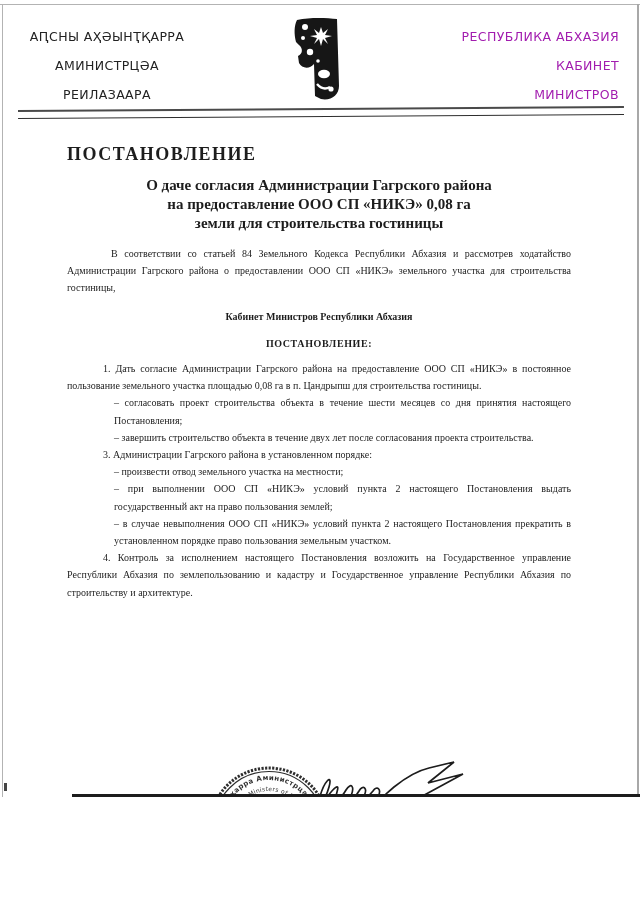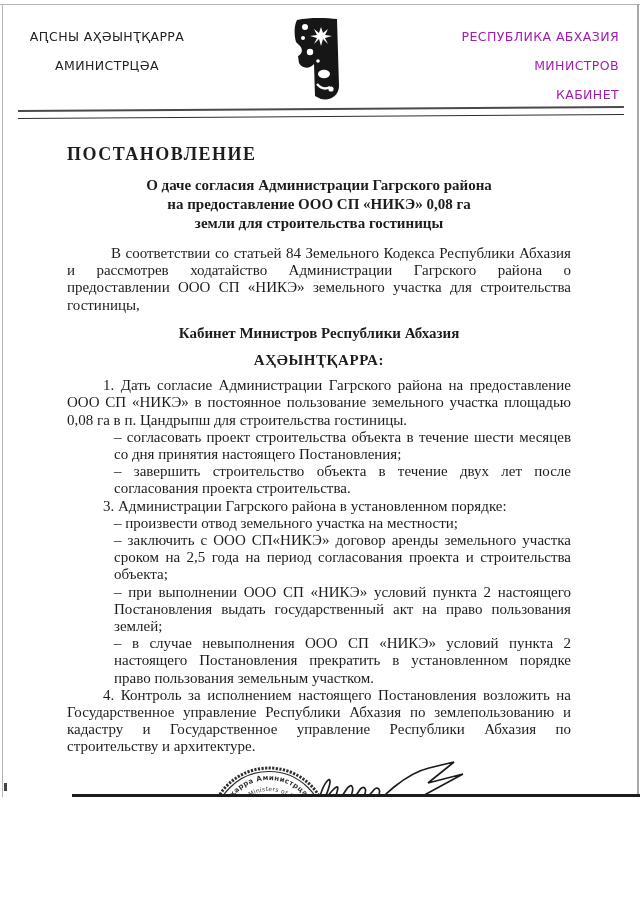--- a/index.html
+++ b/index.html
@@ -31,21 +31,21 @@
   .rule{position:absolute;top:108px;left:18px;right:16px;height:6px;
     border-top:2.5px solid #4a4a4a;border-bottom:1.5px solid #2e2e2e;
     transform:rotate(-.4deg);}
 
   .doc-title{position:absolute;left:67px;top:144px;width:504px;margin:0;
     text-align:left;font-size:18px;font-weight:bold;letter-spacing:1.5px;}
   .doc-subtitle{position:absolute;left:67px;top:176px;width:504px;
     text-align:center;font-size:15px;font-weight:bold;line-height:19px;}
 
   .body{position:absolute;left:67px;top:245px;width:504px;
-    font-size:15px;line-height:17.2px;text-align:justify;}
+    font-size:10px;line-height:17.2px;text-align:justify;}
   .body p{margin:0;}
   .ind{text-indent:44px;}
   .item{text-indent:36px;}
   .sub{margin-left:47px !important;}
   .centerline{text-align:center;font-weight:bold;}
   .authority{margin-top:11px !important;}
   .resolves{margin-top:10px !important;margin-bottom:8px !important;letter-spacing:.6px;}
 
   .sig-post{position:absolute;left:133px;top:793px;font-size:15px;font-weight:bold;}
   .sig-name{position:absolute;left:477px;top:796px;font-size:17px;font-weight:bold;}
@@ -63,64 +63,64 @@
 
   <div class="edge edge-top"></div>
   <div class="edge edge-left"></div>
   <div class="edge edge-right"></div>
   <div class="edge edge-bottom"></div>
   <div class="edge edge-bottom-tick"></div>
 
   <div class="lh-left">
     <div>АԤСНЫ АҲӘЫНҬҚАРРА</div>
     <div>АМИНИСТРЦӘА</div>
+    <div>РЕИЛАЗААРА</div>
   </div>
 
   <svg class="emblem" width="58" height="88" viewBox="0 0 58 88">
     <path fill="#161616" d="M14,4 C28,1 44,2 54,3 L56,70 C56,79 48,85 38,83 L32,80 L31,48 C27,53 19,53 16,47 L15,40 C20,38 20,32 16,29 L13,26 C11,18 11,10 14,4 Z"></path>
     <g fill="#ffffff">
       <polygon points="38,11 40,17 45,13 42,19 49,20 42,22 45,28 40,23 38,30 36,23 31,28 34,22 27,20 34,19 31,13 36,17"></polygon>
       <circle cx="22" cy="11" r="3"></circle>
       <circle cx="20" cy="22" r="2"></circle>
       <circle cx="27" cy="36" r="3.2"></circle>
       <ellipse cx="41" cy="58" rx="6" ry="4.2"></ellipse>
       <circle cx="48" cy="73" r="2.6"></circle>
       <path d="M34,68 q6,7 13,3" stroke="#ffffff" stroke-width="2.4" fill="none"></path>
       <circle cx="35" cy="45" r="1.8"></circle>
     </g>
   </svg>
 
   <div class="lh-right">
     <div>РЕСПУБЛИКА АБХАЗИЯ</div>
+    <div>КАБИНЕТ</div>
     <div>МИНИСТРОВ</div>
-    <div>КАБИНЕТ</div>
   </div>
 
   <div class="rule"></div>
 
   <h1 class="doc-title">ПОСТАНОВЛЕНИЕ</h1>
   <div class="doc-subtitle">
     <div>О даче согласия Администрации Гагрского района</div>
     <div>на предоставление ООО СП «НИКЭ» 0,08 га</div>
     <div>земли для строительства гостиницы</div>
   </div>
 
   <div class="body">
     <p class="ind">В соответствии со статьей 84 Земельного Кодекса Республики Абхазия и рассмотрев ходатайство Администрации Гагрского района о предоставлении ООО СП «НИКЭ» земельного участка для строительства гостиницы,</p>
     <p class="centerline authority">Кабинет Министров Республики Абхазия</p>
-    <p class="centerline resolves">АҲӘЫНҬҚАРРА:</p>
+    <p class="centerline resolves">ПОСТАНОВЛЕНИЕ:</p>
 
     <p class="item">1. Дать согласие Администрации Гагрского района на предоставление ООО СП «НИКЭ» в постоянное пользование земельного участка площадью 0,08 га в п. Цандрыпш для строительства гостиницы.</p>
 
     <p class="sub">– согласовать проект строительства объекта в течение шести месяцев со дня принятия настоящего Постановления;</p>
     <p class="sub">– завершить строительство объекта в течение двух лет после согласования проекта строительства.</p>
 
     <p class="item">3. Администрации Гагрского района в установленном порядке:</p>
     <p class="sub">– произвести отвод земельного участка на местности;</p>
-    <p class="sub">– заключить с ООО СП«НИКЭ» договор аренды земельного участка сроком на 2,5 года на период согласования проекта и строительства объекта;</p>
     <p class="sub">– при выполнении ООО СП «НИКЭ» условий пункта 2 настоящего Постановления выдать государственный акт на право пользования землей;</p>
     <p class="sub">– в случае невыполнения ООО СП «НИКЭ» условий пункта 2 настоящего Постановления прекратить в установленном порядке право пользования земельным участком.</p>
 
     <p class="item">4. Контроль за исполнением настоящего Постановления возложить на Государственное управление Республики Абхазия по землепользованию и кадастру и Государственное управление Республики Абхазия по строительству и архитектуре.</p>
   </div>
 
   <span class="sig-post">Премьер-министр</span>
   <span class="sig-name">А. Миквабия</span>
 
   <span class="f-city">г. Сухум</span>

